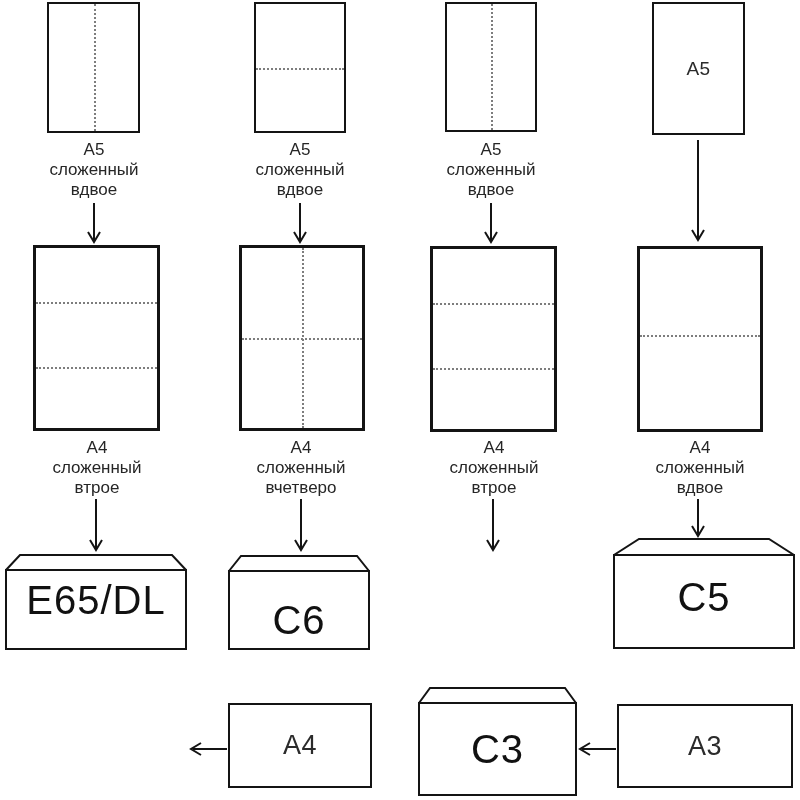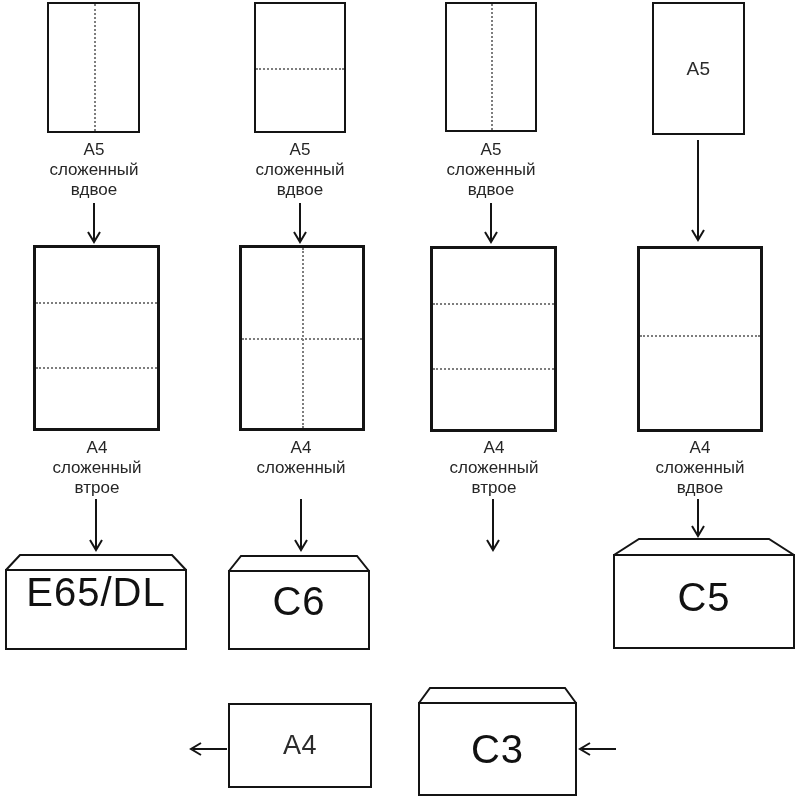--- a/index.html
+++ b/index.html
@@ -164,20 +164,21 @@
   </div>
 
   <div class="caption" style="left:12px;top:438px">
     <span>A4</span>
     <span>сложенный</span>
     <span>втрое</span>
   </div>
   <div class="caption" style="left:216px;top:438px">
     <span>A4</span>
     <span>сложенный</span>
+    <span>вчетверо</span>
   </div>
   <div class="caption" style="left:409px;top:438px">
     <span>A4</span>
     <span>сложенный</span>
     <span>втрое</span>
   </div>
   <div class="caption" style="left:615px;top:438px">
     <span>A4</span>
     <span>сложенный</span>
     <span>вдвое</span>
@@ -198,29 +199,29 @@
   <svg class="arrow" style="left:691px;top:499px" width="14" height="38">
     <line x1="7" y1="0" x2="7" y2="35"></line>
       <path d="M1,27 L7,37 L13,27"></path>
   </svg>
 
   <div class="envelope" style="left:5px;top:554px">
     <svg width="182" height="96">
       <polygon class="env-shape" points="15,1 167,1 181,16 1,16"></polygon>
       <rect class="env-shape" x="1" y="16" width="180" height="79"></rect>
     </svg>
-    <div class="env-label" style="top:4px;height:68px">E65/DL</div>
+    <div class="env-label" style="top:12px;height:68px">E65/DL</div>
   </div>
 
   <div class="envelope" style="left:228px;top:555px">
     <svg width="142" height="95">
       <polygon class="env-shape" points="13,1 129,1 141,16 1,16"></polygon>
       <rect class="env-shape" x="1" y="16" width="140" height="78"></rect>
     </svg>
-    <div class="env-label" style="top:12px;height:68px">C6</div>
+    <div class="env-label" style="top:31px;height:68px">C6</div>
   </div>
 
 
   <div class="envelope" style="left:613px;top:538px">
     <svg width="182" height="111">
       <polygon class="env-shape" points="26,1 156,1 181,17 1,17"></polygon>
       <rect class="env-shape" x="1" y="17" width="180" height="93"></rect>
     </svg>
     <div class="env-label" style="top:9px;height:101px">C5</div>
   </div>
@@ -241,14 +242,17 @@
       <rect class="env-shape" x="1" y="16" width="157" height="92"></rect>
     </svg>
     <div class="env-label" style="top:16px;height:92px">C3</div>
   </div>
 
   <svg class="arrow" style="left:578px;top:741px" width="40" height="16">
     <line x1="38" y1="8" x2="4" y2="8"></line>
       <path d="M12,2 L2,8 L12,14"></path>
   </svg>
 
+  <div class="sheet" style="left:617px;top:704px;width:176px;height:84px">
+    <div class="sheet-label big">A3</div>
+  </div>
 
 </div>
 
 </body></html>

